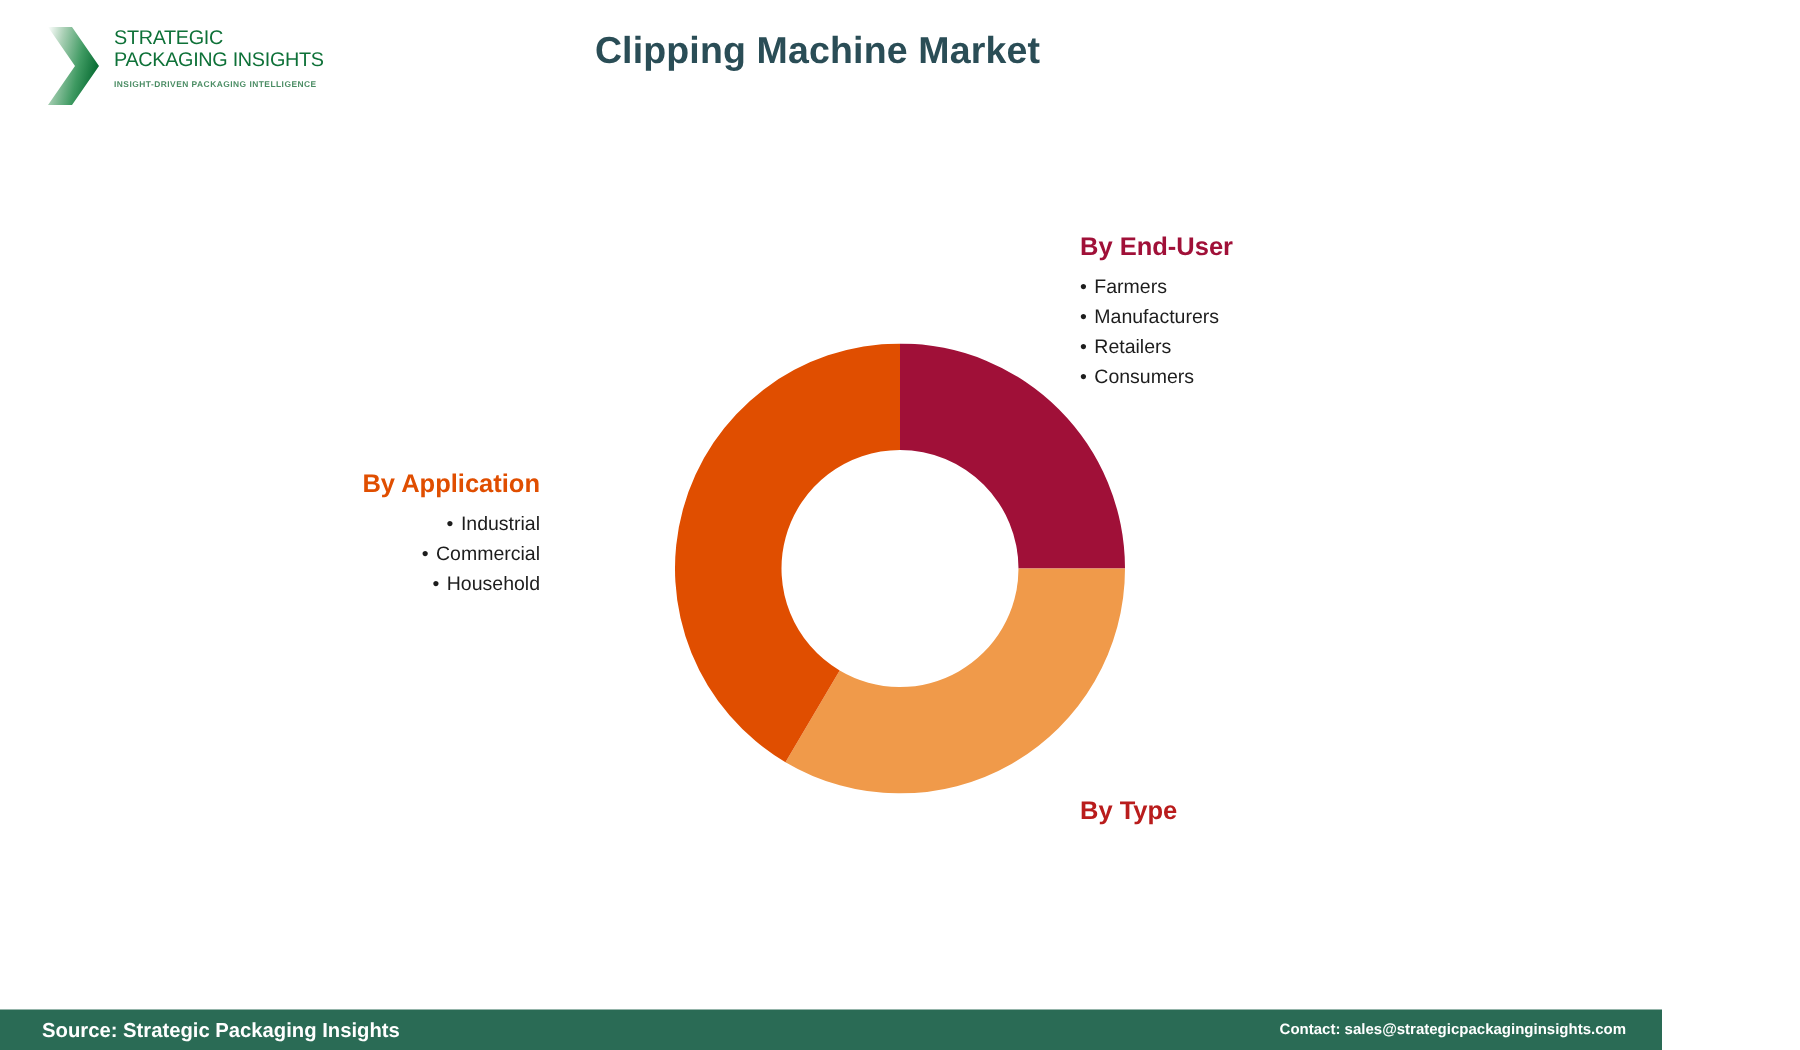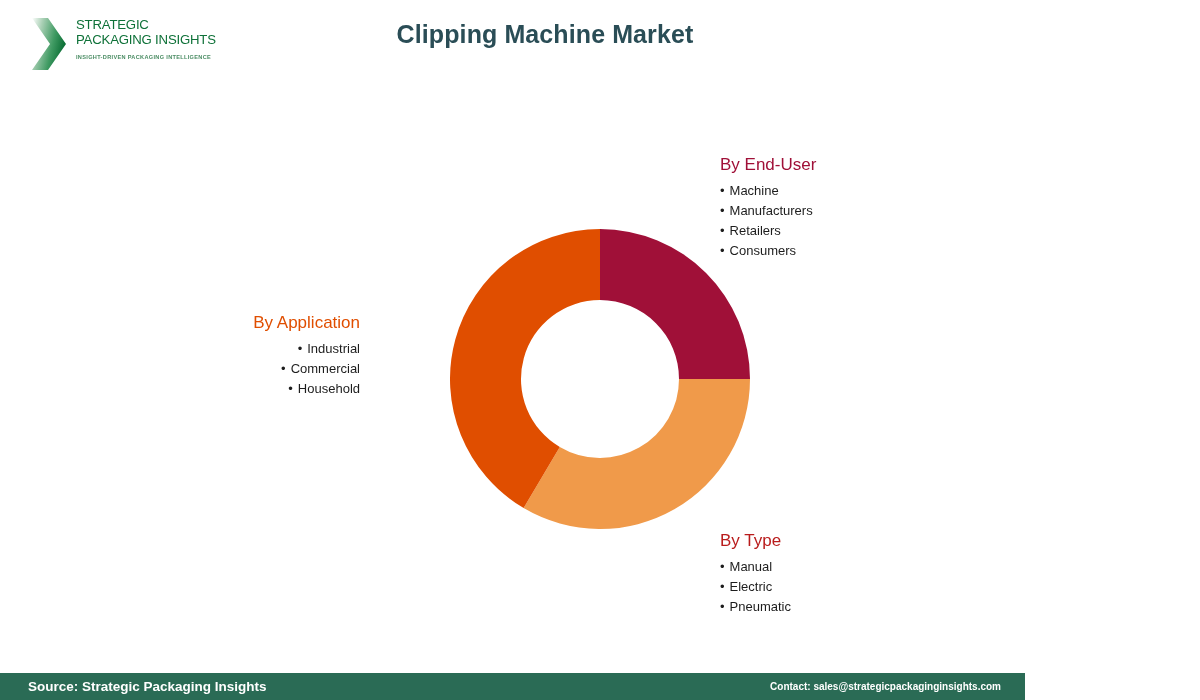--- a/index.html
+++ b/index.html
@@ -73,21 +73,21 @@
     top: 229px;
     width: 300px;
     height: 300px;
   }
   #donut-svg { display: block; }
 
   
   .seg-group { position: absolute; }
   .seg-heading {
     font-size: 17px;
-    font-weight: normal;
+    font-weight: bold;
     margin: 0 0 6px 0;
     white-space: nowrap;
   }
   .seg-list {
     list-style: none;
     margin: 0;
     padding: 0;
   }
   .seg-list li {
     font-size: 13px;
@@ -104,21 +104,21 @@
   #group-application { left: 170px; top: 313px; width: 190px; text-align: right; }
   #group-type { left: 720px; top: 531px; text-align: left; }
 
   #group-application .seg-heading { text-align: right; }
 
   
   #footer-bar {
     position: absolute;
     left: 0;
     top: 673px;
-    width: 1025px;
+    width: 1108px;
     height: 27px;
     background: #2a6b55;
   }
   #footer-source {
     position: absolute;
     left: 28px;
     top: 0;
     height: 27px;
     line-height: 27px;
     font-size: 13.5px;
@@ -170,41 +170,36 @@
         <path d="M 150 0 A 150 150 0 0 1 300 150 L 229 150 A 79 79 0 0 0 150 71 Z" fill="#A01038"></path>
         <path d="M 300 150 A 150 150 0 0 1 73.64378763744438 279.11130405059157 L 109.7857281557207 217.99862013331156 A 79 79 0 0 0 229 150 Z" fill="#F09A4A"></path>
         <path d="M 73.64378763744438 279.11130405059157 A 150 150 0 0 1 149.99999999999997 0 L 149.99999999999997 71 A 79 79 0 0 0 109.7857281557207 217.99862013331156 Z" fill="#E04E00"></path>
       </g>
   </svg>
 </div>
 
 <div class="seg-group" id="group-end-user">
   <div class="seg-heading" style="color: rgb(160, 16, 56);">By End-User</div>
   <ul class="seg-list">
-    <li><span class="bullet">•</span><span>Machine</span></li>
+    <li><span class="bullet">•</span><span>Farmers</span></li>
     <li><span class="bullet">•</span><span>Manufacturers</span></li>
     <li><span class="bullet">•</span><span>Retailers</span></li>
     <li><span class="bullet">•</span><span>Consumers</span></li>
   </ul>
 </div>
 
 <div class="seg-group" id="group-application">
   <div class="seg-heading" style="color: rgb(224, 78, 0);">By Application</div>
   <ul class="seg-list">
     <li><span class="bullet">•</span><span>Industrial</span></li>
     <li><span class="bullet">•</span><span>Commercial</span></li>
     <li><span class="bullet">•</span><span>Household</span></li>
   </ul>
 </div>
 
 <div class="seg-group" id="group-type">
   <div class="seg-heading" style="color: #b91c1c;">By Type</div>
-  <ul class="seg-list">
-    <li><span class="bullet">•</span><span>Manual</span></li>
-    <li><span class="bullet">•</span><span>Electric</span></li>
-    <li><span class="bullet">•</span><span>Pneumatic</span></li>
-  </ul>
 </div>
 
 <div id="footer-bar">
   <div id="footer-source">Source: Strategic Packaging Insights</div>
   <div id="footer-contact">Contact: sales@strategicpackaginginsights.com</div>
 </div>
 
 </body></html>

